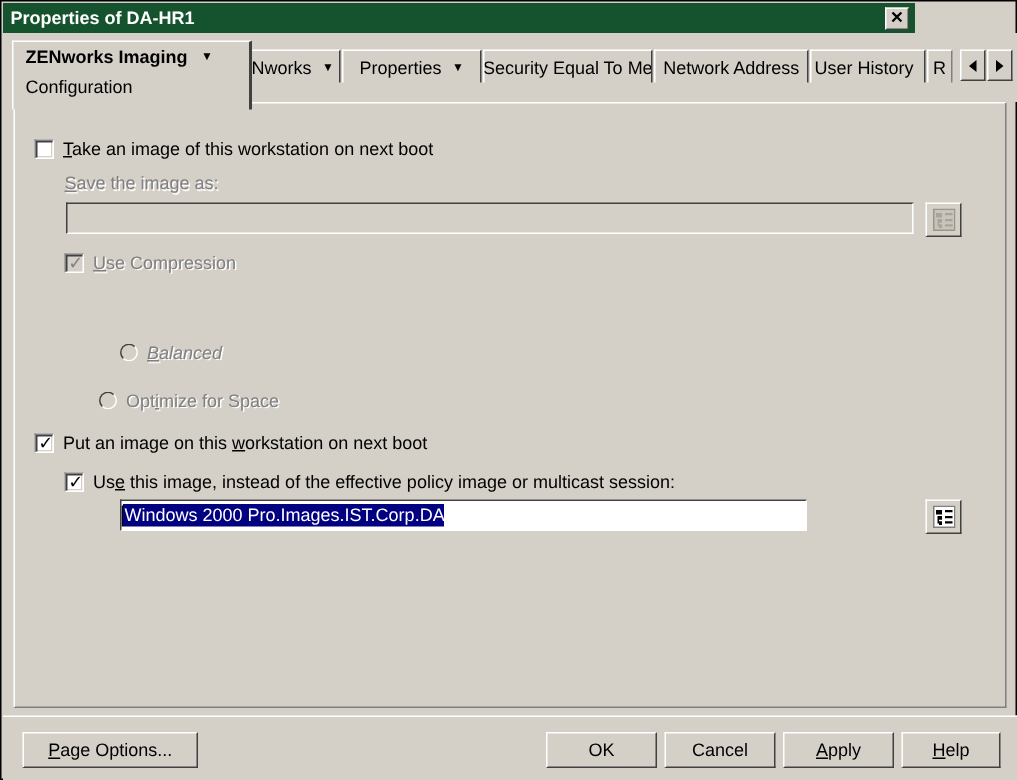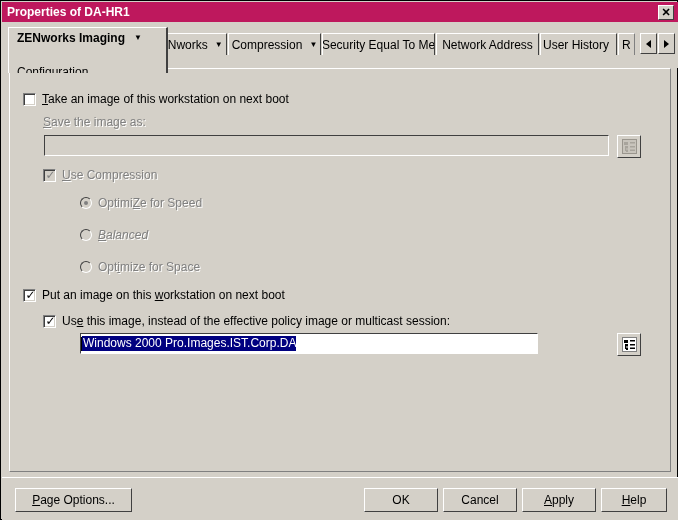--- a/index.html
+++ b/index.html
@@ -21,22 +21,22 @@
     width: 678px; height: 520px;
     background: #d4d0c8;
     border: 1px solid #000000;
     box-sizing: border-box;
   }
 
   
   .titlebar {
     position: absolute;
     left: 1px; top: 1px;
-    width: 676px; height: 20px;
-    background: #be185d;
+    width: 608px; height: 20px;
+    background: #14532d;
     display: flex;
     align-items: center;
     box-sizing: border-box;
   }
   .title-text {
     color: #ffffff;
     font-weight: bold;
     font-size: 12px;
     padding-left: 5px;
     letter-spacing: 0px;
@@ -120,21 +120,21 @@
     display: flex;
     align-items: center;
     width: 100%;
   }
   .tab.active .line1 .caret {
     margin-left: 9px;
   }
   .tab.active .line2 {
     font-weight: normal;
     font-size: 12px;
-    margin-top: 20px;
+    margin-top: 6px;
   }
   .tab.clipped {
     overflow: hidden;
     border-right: 1px solid #808080;
   }
 
   .tabscroll {
     position: absolute;
     top: 11px;
     width: 17px; height: 21px;
@@ -340,21 +340,21 @@
       </div>
       <div class="line2">Configuration</div>
     </div>
 
     <div class="tab" style="left:146px; width:79px;">
       <span>ZENworks</span>
       <span class="caret">▼</span>
     </div>
 
     <div class="tab" style="left:226px; width:93px;">
-      <span>Compression</span>
+      <span>Properties</span>
       <span class="caret">▼</span>
     </div>
 
     <div class="tab" style="left:320px; width:113px;">
       <span>Security Equal To Me</span>
     </div>
 
     <div class="tab" style="left:434px; width:103px;">
       <span>Network Address</span>
     </div>
@@ -403,33 +403,27 @@
       </svg>
     </div>
 
     <div class="row" style="left:33px; top:99px;">
       <span class="cb disabled">
         <span class="tick">✓</span>
       </span>
       <span class="lbl disabled"><u>U</u><span>se Compression</span></span>
     </div>
 
-    <div class="row" style="left:70px; top:127px;">
-      <span class="rb">
-        <span class="dot"></span>
-      </span>
-      <span class="lbl disabled"><span>Optimi</span><u>Z</u><span>e for Speed</span></span>
-    </div>
 
     <div class="row" style="left:70px; top:159px;font-style:italic;">
       <span class="rb"></span>
       <span class="lbl disabled"><span></span><u>B</u><span>alanced</span></span>
     </div>
 
-    <div class="row" style="left:70px; top:191px;">
+    <div class="row" style="left:56px; top:191px;">
       <span class="rb"></span>
       <span class="lbl disabled"><span>Opt</span><u>i</u><span>mize for Space</span></span>
     </div>
 
     <div class="row" style="left:13px; top:219px;">
       <span class="cb">
         <span class="tick">✓</span>
       </span>
       <span class="lbl"><span>Put an image on this </span><u>w</u><span>orkstation on next boot</span></span>
     </div>

